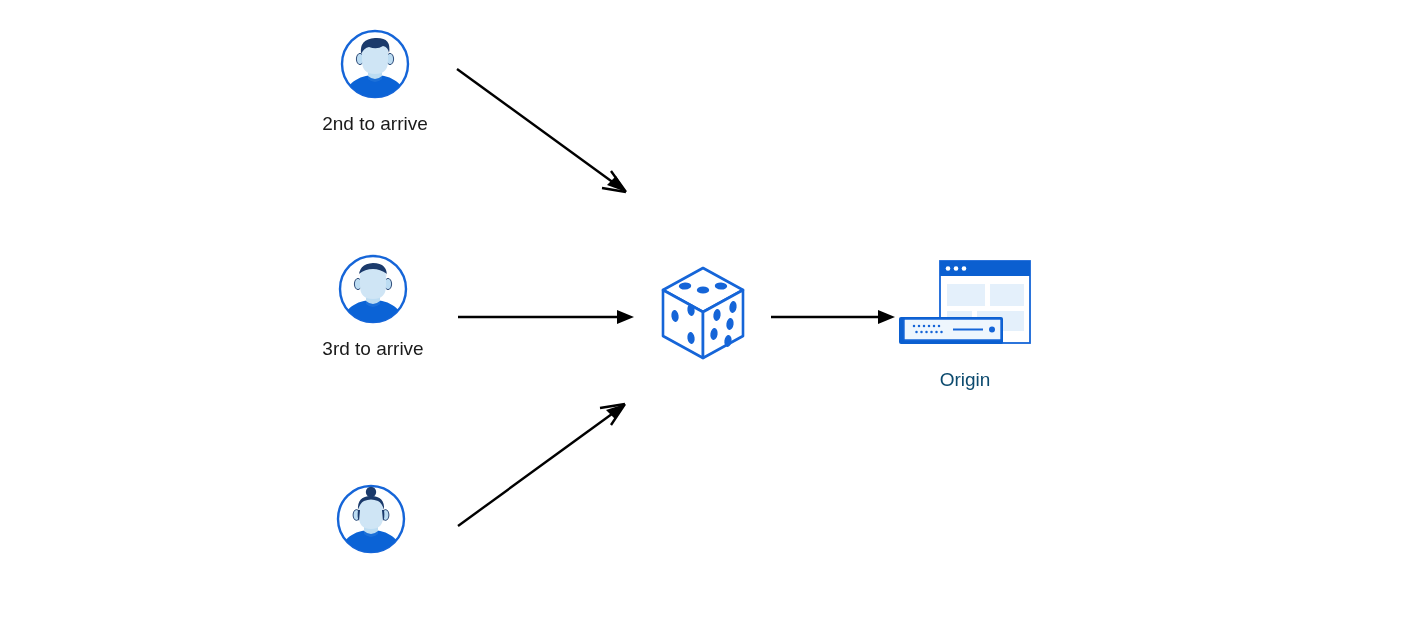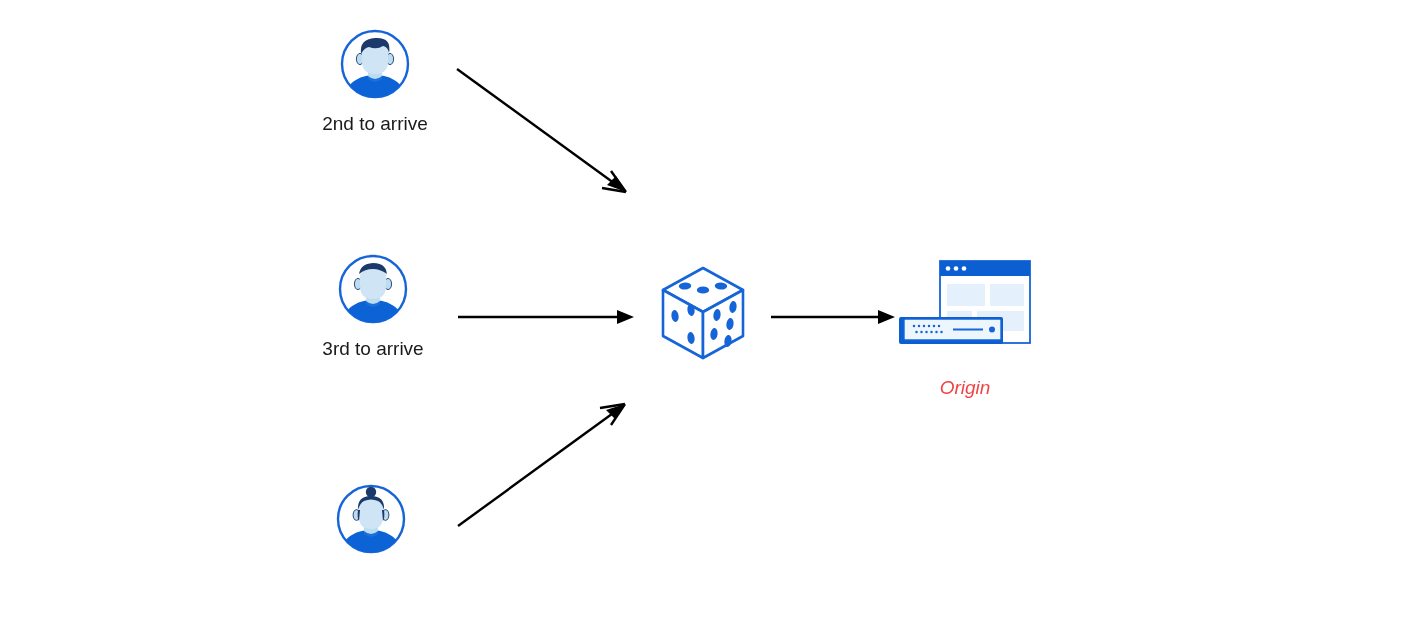--- a/index.html
+++ b/index.html
@@ -56,26 +56,25 @@
     width: 170px;
     text-align: center;
   }
   #origin-icon {
     width: 140px;
     height: 105px;
     display: block;
     margin: 0 auto;
   }
   #origin-label {
-    margin-top: 16px;
+    margin-top: 8px;
     font-size: 19px;
     line-height: 24px;
-    color: #ef4444;
+    color: #0c4a6e;
     white-space: nowrap;
-    font-style: italic;
   }
 
   
   #arrow-layer {
     position: absolute;
     left: 0;
     top: 0;
     width: 1405px;
     height: 633px;
     pointer-events: none;

